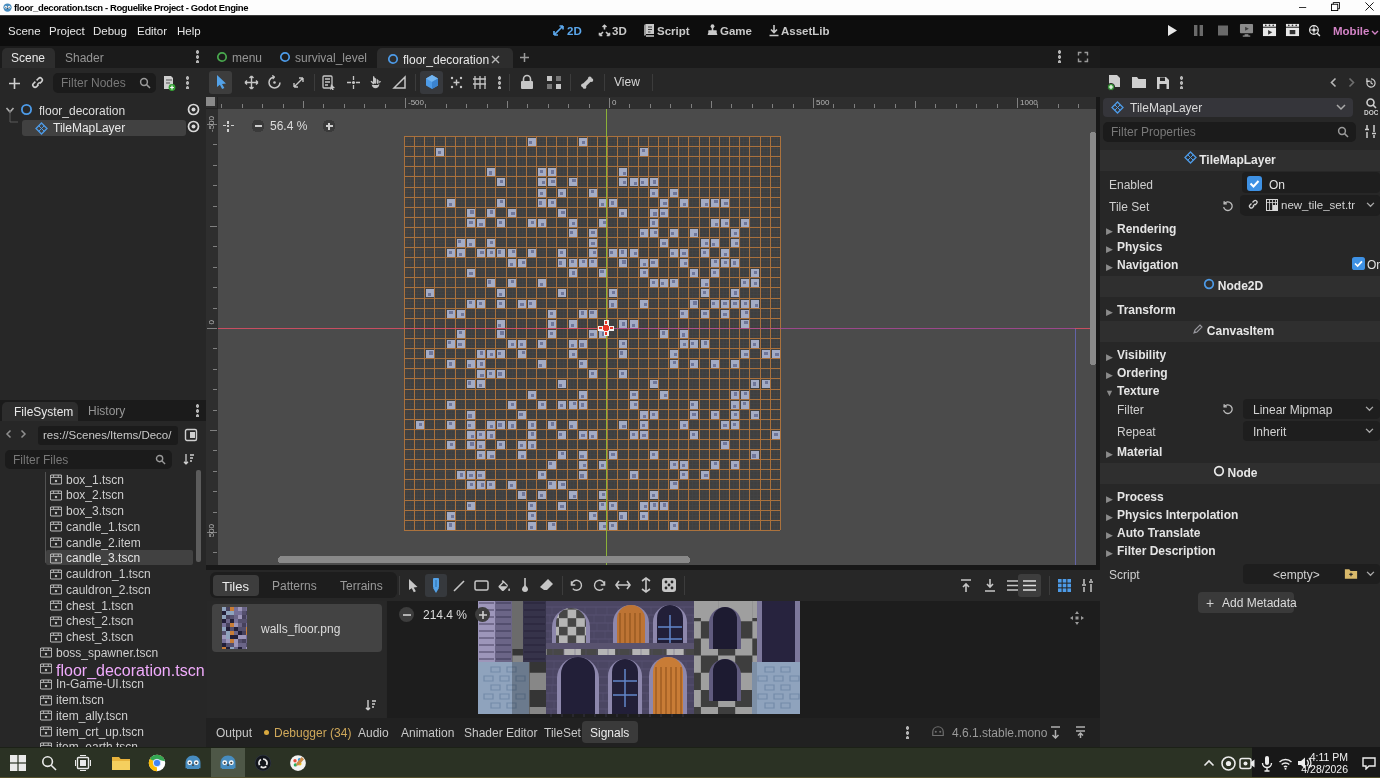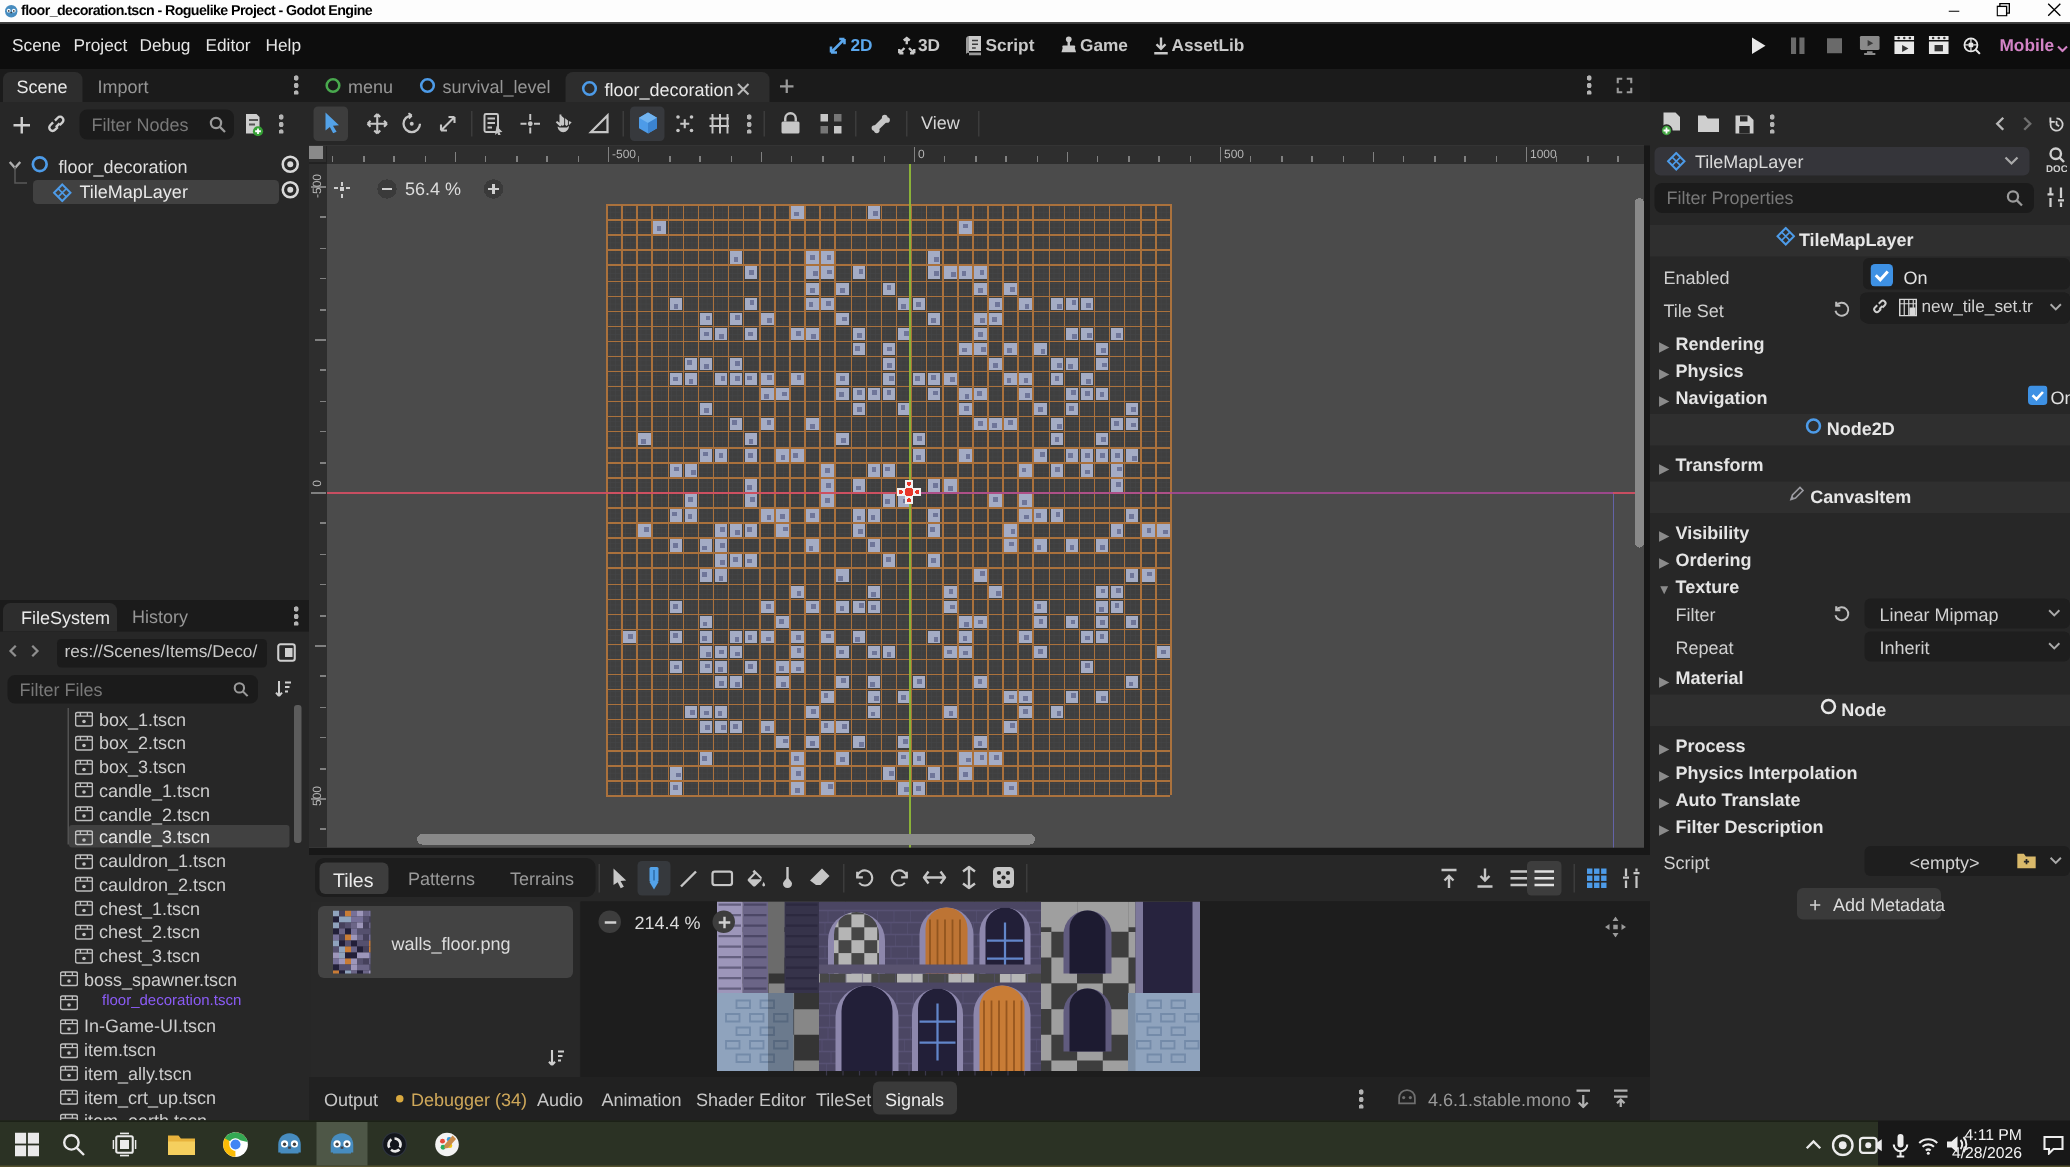--- a/index.html
+++ b/index.html
@@ -117,21 +117,21 @@
         <circle cx="11" cy="11" r="3.2" fill="#e8e8e8" stroke="none"></circle>
         <path d="M11 3v5M11 14v5M3 11h5M14 11h5" stroke-width="1.6"></path>
         <path d="M17 17l5 5" stroke-width="2.6"></path>
       </svg>
 </div>
 
 <div class="abs tabstrip" style="left:0;top:46px;width:206px;height:22px">
  <div class="tab-active" style="left:2px;width:53px">
         <span style="position:absolute;left:9px;top:3px">Scene</span>
       </div>
- <span class="abs" style="left:65px;top:5px">Import</span>
+ <span class="abs" style="left:65px;top:5px">Shader</span>
       <span class="dots3 abs" style="left:196px;top:4px"></span>
 </div>
 <div class="abs panel" style="left:0;top:68px;width:206px;height:332px">
  <svg class="abs" style="left:7px;top:8px" width="15" height="15" viewBox="0 0 15 15">
         <path d="M7.5 2v11M2 7.5h11" stroke="#cfcfcf" stroke-width="1.6"></path>
       </svg>
  <svg class="abs" style="left:31px;top:8px" width="15" height="15" viewBox="0 0 24 24" fill="none" stroke="#cfcfcf" stroke-width="2.6">
         <path d="M10 14l4-4"></path>
         <path d="M9 15l-3 3a3.5 3.5 0 0 1-5-5l3-3" transform="translate(3 -1)"></path>
         <path d="M15 9l3-3a3.5 3.5 0 0 0-5-5L10 4" transform="translate(-1 3)"></path>
@@ -237,21 +237,21 @@
           <rect x="0.5" y="1" width="15" height="12" rx="1.5" fill="none" stroke="#bdbdbd" stroke-width="1.4"></rect>
           <path d="M0.5 4.2h15M4.8 1v3M11 1v3" stroke="#bdbdbd" stroke-width="1.2"></path>
           <circle cx="8" cy="9" r="1.6" fill="#bdbdbd"></circle>
         </svg>
         <span class="row" style="left:66px;top:47.8px;color:#cdcdcd;font-size:12px">candle_1.tscn</span>
         <svg class="abs" style="left:50px;top:65.0px" width="12" height="11" viewBox="0 0 16 14">
           <rect x="0.5" y="1" width="15" height="12" rx="1.5" fill="none" stroke="#bdbdbd" stroke-width="1.4"></rect>
           <path d="M0.5 4.2h15M4.8 1v3M11 1v3" stroke="#bdbdbd" stroke-width="1.2"></path>
           <circle cx="8" cy="9" r="1.6" fill="#bdbdbd"></circle>
         </svg>
-        <span class="row" style="left:66px;top:63.5px;color:#cdcdcd;font-size:12px">candle_2.tscn</span>
+        <span class="row" style="left:66px;top:63.5px;color:#cdcdcd;font-size:12px">candle_2.item</span>
         <div class="abs" style="left:46px;top:77.8px;width:147px;height:15.5px;background:#414141;border-radius:2px"></div>
         <svg class="abs" style="left:50px;top:80.8px" width="12" height="11" viewBox="0 0 16 14">
           <rect x="0.5" y="1" width="15" height="12" rx="1.5" fill="none" stroke="#bdbdbd" stroke-width="1.4"></rect>
           <path d="M0.5 4.2h15M4.8 1v3M11 1v3" stroke="#bdbdbd" stroke-width="1.2"></path>
           <circle cx="8" cy="9" r="1.6" fill="#bdbdbd"></circle>
         </svg>
         <span class="row" style="left:66px;top:79.2px;color:#e4e4e4;font-size:12px">candle_3.tscn</span>
         <svg class="abs" style="left:50px;top:96.5px" width="12" height="11" viewBox="0 0 16 14">
           <rect x="0.5" y="1" width="15" height="12" rx="1.5" fill="none" stroke="#bdbdbd" stroke-width="1.4"></rect>
           <path d="M0.5 4.2h15M4.8 1v3M11 1v3" stroke="#bdbdbd" stroke-width="1.2"></path>
@@ -286,21 +286,21 @@
           <rect x="0.5" y="1" width="15" height="12" rx="1.5" fill="none" stroke="#bdbdbd" stroke-width="1.4"></rect>
           <path d="M0.5 4.2h15M4.8 1v3M11 1v3" stroke="#bdbdbd" stroke-width="1.2"></path>
           <circle cx="8" cy="9" r="1.6" fill="#bdbdbd"></circle>
         </svg>
         <span class="row" style="left:56px;top:173.8px;color:#cdcdcd;font-size:12px">boss_spawner.tscn</span>
         <svg class="abs" style="left:40px;top:191.0px" width="12" height="11" viewBox="0 0 16 14">
           <rect x="0.5" y="1" width="15" height="12" rx="1.5" fill="none" stroke="#bdbdbd" stroke-width="1.4"></rect>
           <path d="M0.5 4.2h15M4.8 1v3M11 1v3" stroke="#bdbdbd" stroke-width="1.2"></path>
           <circle cx="8" cy="9" r="1.6" fill="#bdbdbd"></circle>
         </svg>
-        <span class="row" style="left:68px;top:189.5px;color:#8b5cf6;font-size:10px">floor_decoration.tscn</span>
+        <span class="row" style="left:56px;top:189.5px;color:#f0abfc;font-size:16px">floor_decoration.tscn</span>
         <svg class="abs" style="left:40px;top:206.8px" width="12" height="11" viewBox="0 0 16 14">
           <rect x="0.5" y="1" width="15" height="12" rx="1.5" fill="none" stroke="#bdbdbd" stroke-width="1.4"></rect>
           <path d="M0.5 4.2h15M4.8 1v3M11 1v3" stroke="#bdbdbd" stroke-width="1.2"></path>
           <circle cx="8" cy="9" r="1.6" fill="#bdbdbd"></circle>
         </svg>
         <span class="row" style="left:56px;top:205.2px;color:#cdcdcd;font-size:12px">In-Game-UI.tscn</span>
         <svg class="abs" style="left:40px;top:222.5px" width="12" height="11" viewBox="0 0 16 14">
           <rect x="0.5" y="1" width="15" height="12" rx="1.5" fill="none" stroke="#bdbdbd" stroke-width="1.4"></rect>
           <path d="M0.5 4.2h15M4.8 1v3M11 1v3" stroke="#bdbdbd" stroke-width="1.2"></path>
           <circle cx="8" cy="9" r="1.6" fill="#bdbdbd"></circle>

